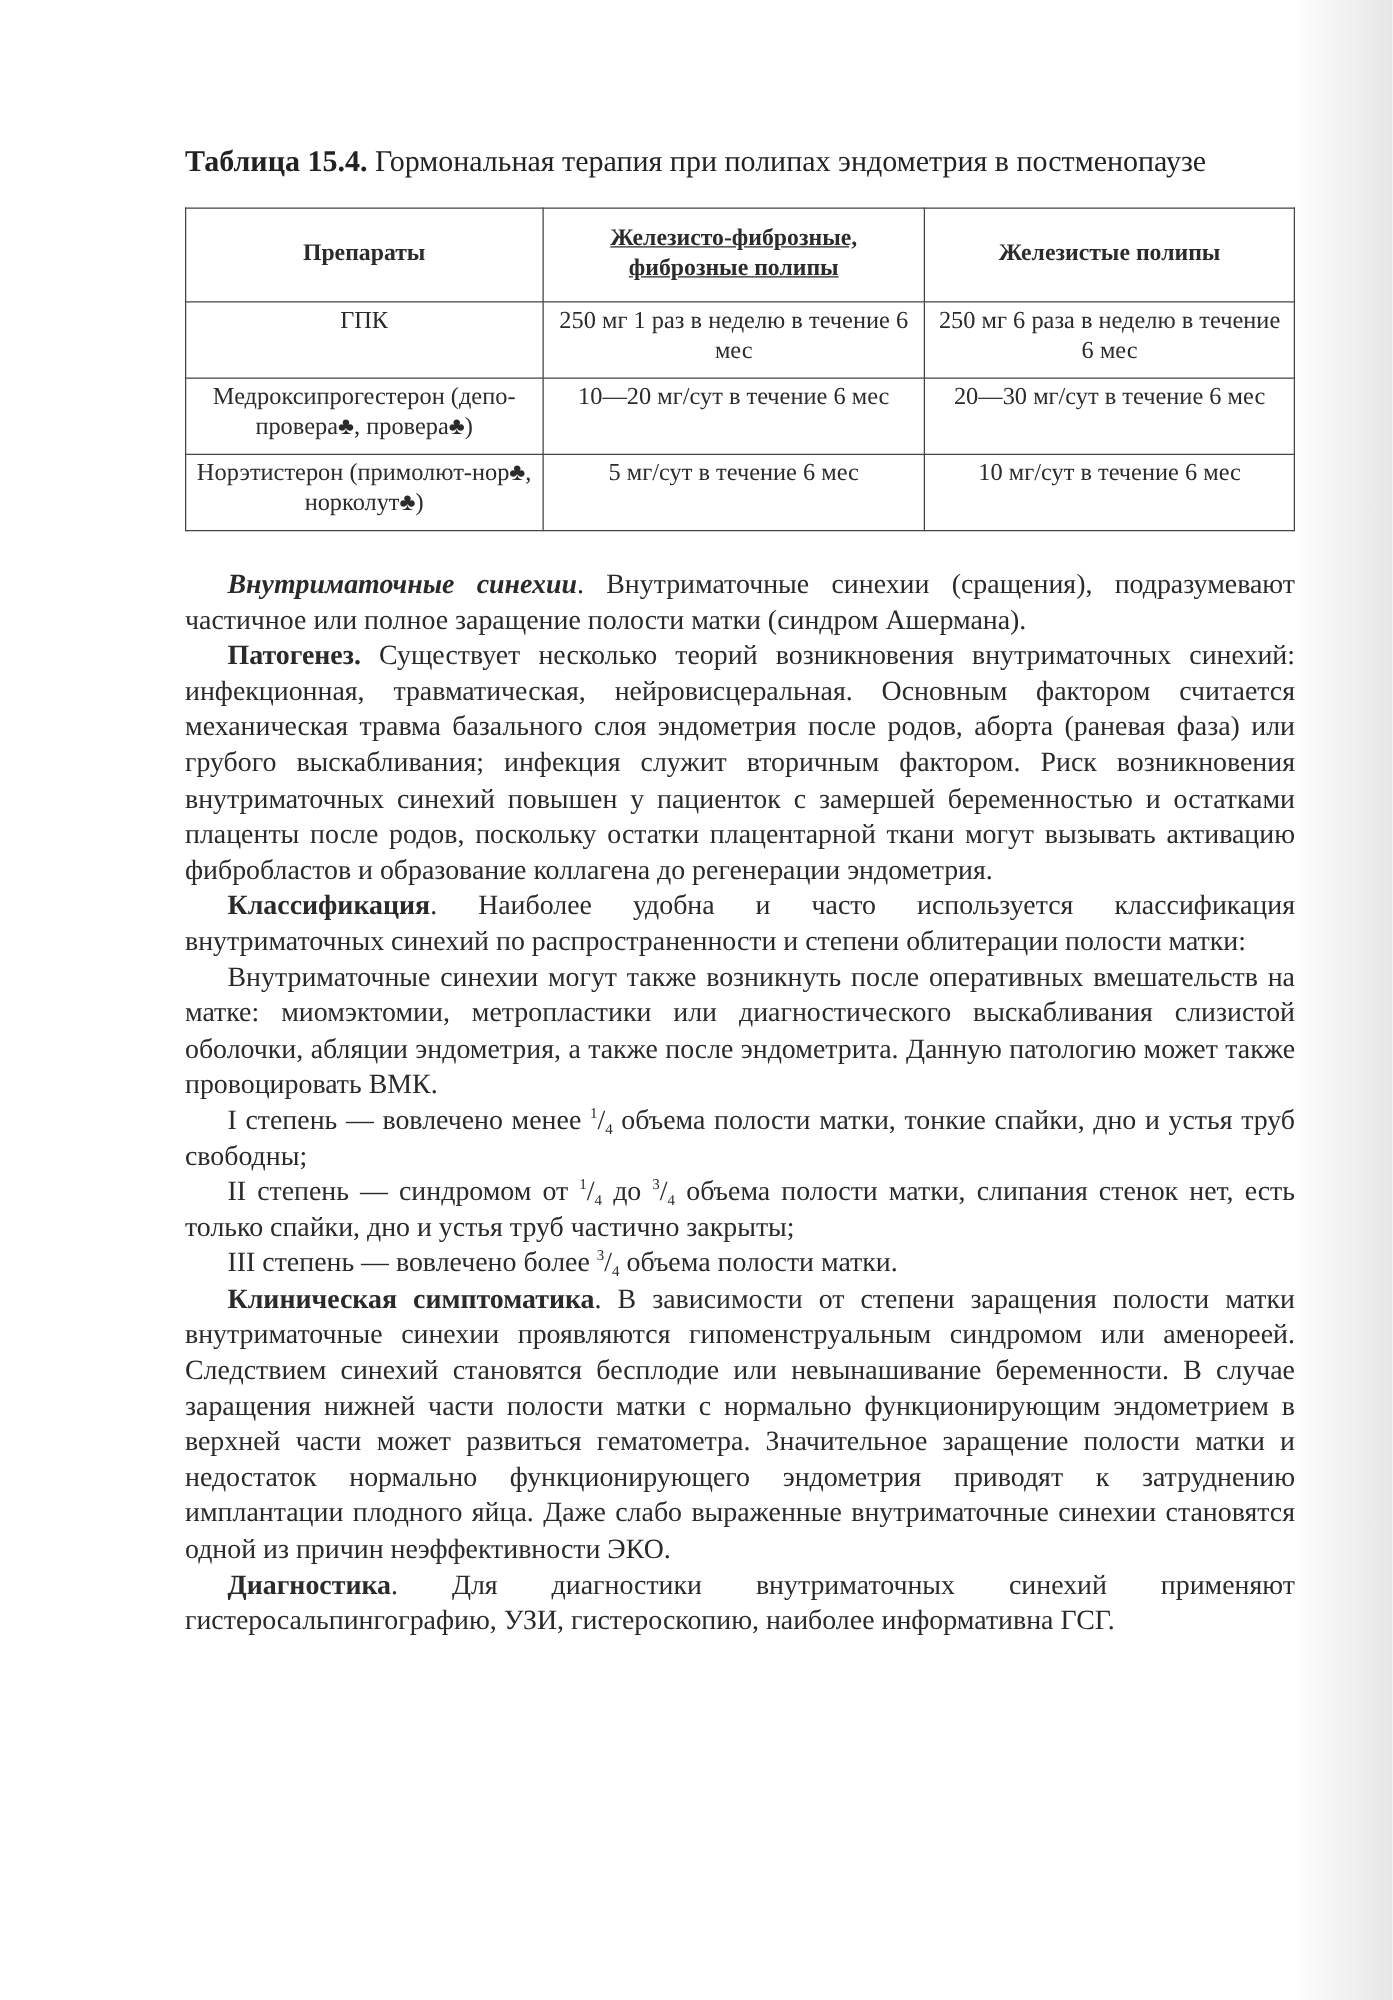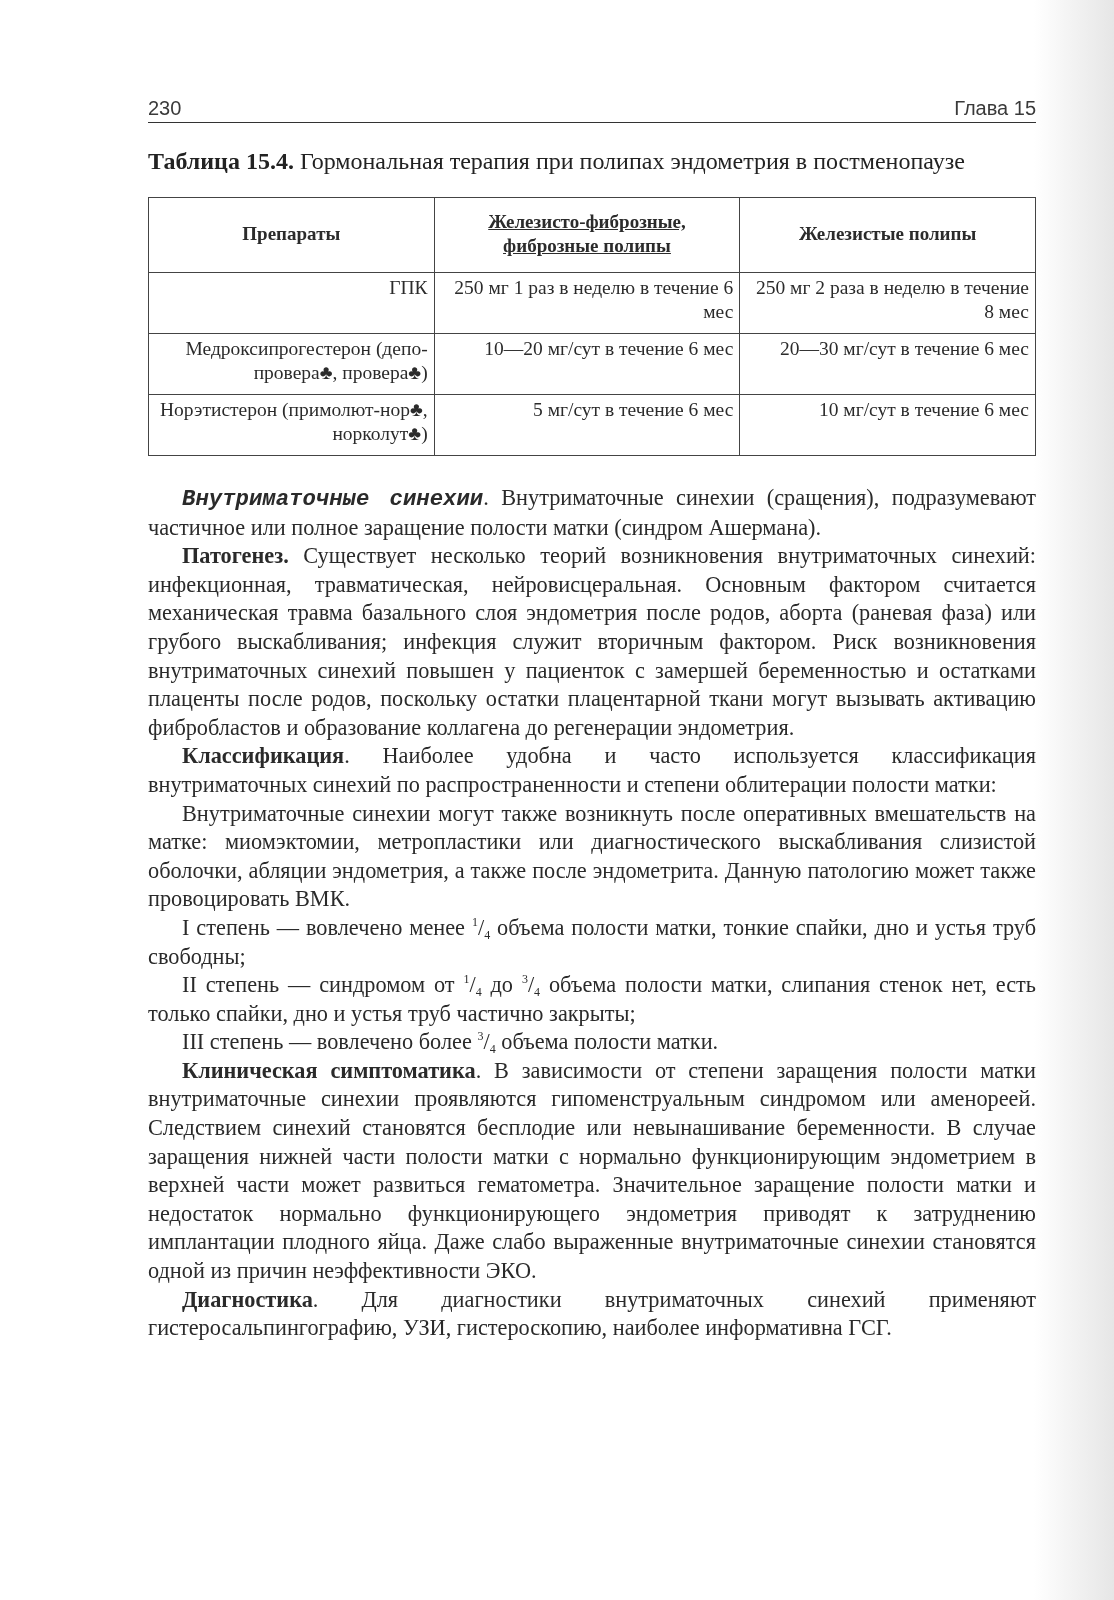--- a/index.html
+++ b/index.html
@@ -22,63 +22,59 @@
     }
     .table-caption {
       margin-top: 26px; font-size: 24px; color: #222; line-height: 24px;
     }
     .table-caption b { font-weight: bold; }
     table.doc {
       margin-top: 24px; width: 888px; border-collapse: collapse;
       font-size: 19.5px; line-height: 24px; color: #2b2b2b;
     }
     table.doc th, table.doc td {
-      border: 1.3px solid #444; padding: 3px 6px 5px 6px; vertical-align: top; text-align: right;
+      border: 1.3px solid #444; padding: 3px 6px 5px 6px; vertical-align: top; text-align: center;
     }
     table.doc th {
       font-weight: bold; text-align: center; vertical-align: middle; height: 66px; font-size: 19px;
     }
     table.doc td { height: 52px; }
     .c1 { width: 272px; } .c2 { width: 292px; text-decoration: underline; } .c3 { width: 282px; }
     .body-text { margin-top: 28px; font-size: 22.3px; line-height: 28.6px; text-align: justify; color: #2a2a2a; }
     .body-text p { margin: 0; text-indent: 34px; }
-    .run-in-it { font-style: italic; font-weight: bold; font-family: Liberation Mono, monospace; }
+    .run-in-it { font-style: italic; font-weight: bold; }
     .run-in-b { font-weight: bold; }
     .frac sup, .frac sub { font-size: 12px; line-height: 0; }
     .frac sup { vertical-align: 9px; }
     .frac sub { vertical-align: -4px; }
   </style>
 </head>
 <body>
 
 <div class="edge-shade"></div>
 
 <div class="page">
-  <div class="running-head">
-    <span>230</span>
-    <span>Глава 15</span>
-  </div>
 
   <div class="table-caption">
     <b>Таблица 15.4.</b><span> Гормональная терапия при полипах эндометрия в постменопаузе</span>
   </div>
 
   <table class="doc">
     <thead>
       <tr>
         <th class="c1">Препараты</th>
         <th class="c2">Железисто-фиброзные, фиброзные полипы</th>
         <th class="c3">Железистые полипы</th>
       </tr>
     </thead>
     <tbody>
       <tr>
         <td>ГПК</td>
         <td>250 мг 1 раз в неделю в течение 6 мес</td>
-        <td>250 мг 2 раза в неделю в течение 8 мес</td>
+        <td>250 мг 6 раза в неделю в течение 6 мес</td>
       </tr>
       <tr>
         <td>Медроксипрогестерон (депо-провера♣, провера♣)</td>
         <td>10—20 мг/сут в течение 6 мес</td>
         <td>20—30 мг/сут в течение 6 мес</td>
       </tr>
       <tr>
         <td>Норэтистерон (примолют-нор♣, норколут♣)</td>
         <td>5 мг/сут в течение 6 мес</td>
         <td>10 мг/сут в течение 6 мес</td>

